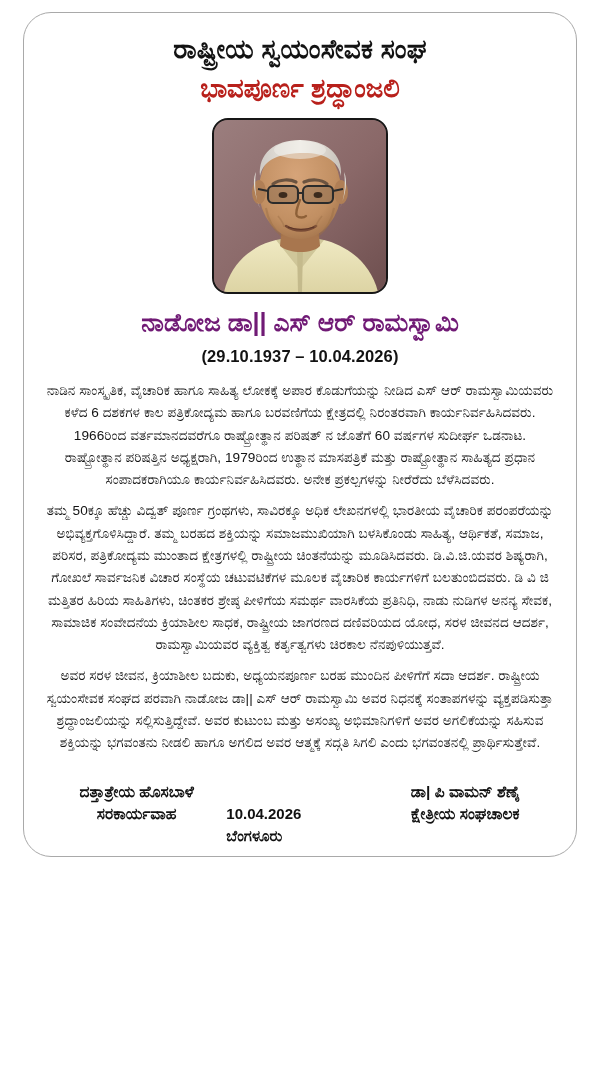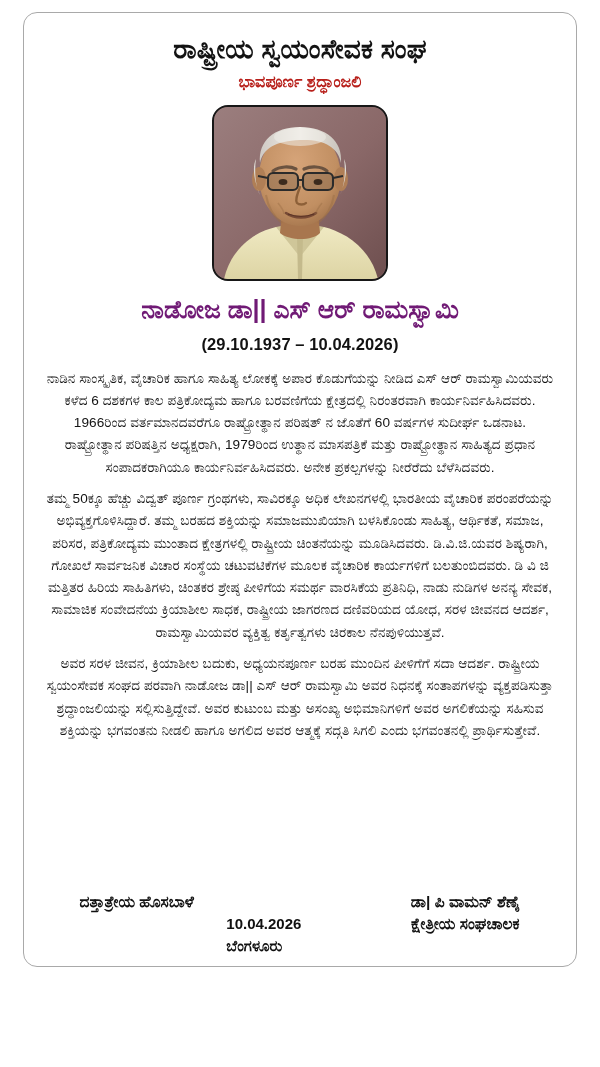--- a/index.html
+++ b/index.html
@@ -14,44 +14,44 @@
     overflow: hidden;
     font-family: "Liberation Sans", "DejaVu Sans", sans-serif;
     color: #141414;
   }
 
   .card {
     position: absolute;
     left: 23px;
     top: 12px;
     width: 554px;
-    height: 955px;
+    height: 845px;
     box-sizing: border-box;
     border: 1.6px solid #a9a9a9;
-    border-radius: 14px;
+    border-radius: 28px;
     background: #ffffff;
     display: flex;
     flex-direction: column;
     align-items: center;
     padding: 14px 22px 10px 22px;
     overflow: hidden;
   }
 
   
   .org-title {
     font-size: 26.5px;
     font-weight: 700;
     color: #131313;
     letter-spacing: .2px;
     line-height: 1.22;
     text-align: center;
     margin: 6px 0 0 0;
   }
   .tribute-title {
-    font-size: 16px;
+    font-size: 26px;
     font-weight: 700;
     color: #b8201b;
     line-height: 1.25;
     text-align: center;
     margin: 7px 0 0 0;
   }
 
   
   .portrait-wrap {
     margin-top: 13px;
@@ -216,20 +216,21 @@
 
   <div class="body-copy">
     <p class="para">ನಾಡಿನ ಸಾಂಸ್ಕೃತಿಕ, ವೈಚಾರಿಕ ಹಾಗೂ ಸಾಹಿತ್ಯ ಲೋಕಕ್ಕೆ ಅಪಾರ ಕೊಡುಗೆಯನ್ನು ನೀಡಿದ ಎಸ್ ಆರ್ ರಾಮಸ್ವಾಮಿಯವರು ಕಳೆದ 6 ದಶಕಗಳ ಕಾಲ ಪತ್ರಿಕೋದ್ಯಮ ಹಾಗೂ ಬರವಣಿಗೆಯ ಕ್ಷೇತ್ರದಲ್ಲಿ ನಿರಂತರವಾಗಿ ಕಾರ್ಯನಿರ್ವಹಿಸಿದವರು. 1966ರಿಂದ ವರ್ತಮಾನದವರೆಗೂ ರಾಷ್ಟ್ರೋತ್ಥಾನ ಪರಿಷತ್‌ ನ ಜೊತೆಗೆ 60 ವರ್ಷಗಳ ಸುದೀರ್ಘ ಒಡನಾಟ. ರಾಷ್ಟ್ರೋತ್ಥಾನ ಪರಿಷತ್ತಿನ ಅಧ್ಯಕ್ಷರಾಗಿ, 1979ರಿಂದ ಉತ್ಥಾನ ಮಾಸಪತ್ರಿಕೆ ಮತ್ತು ರಾಷ್ಟ್ರೋತ್ಥಾನ ಸಾಹಿತ್ಯದ ಪ್ರಧಾನ ಸಂಪಾದಕರಾಗಿಯೂ ಕಾರ್ಯನಿರ್ವಹಿಸಿದವರು. ಅನೇಕ ಪ್ರಕಲ್ಪಗಳನ್ನು ನೀರೆರೆದು ಬೆಳೆಸಿದವರು.</p>
     <p class="para">ತಮ್ಮ 50ಕ್ಕೂ ಹೆಚ್ಚು ವಿದ್ವತ್ ಪೂರ್ಣ ಗ್ರಂಥಗಳು, ಸಾವಿರಕ್ಕೂ ಅಧಿಕ ಲೇಖನಗಳಲ್ಲಿ ಭಾರತೀಯ ವೈಚಾರಿಕ ಪರಂಪರೆಯನ್ನು ಅಭಿವ್ಯಕ್ತಗೊಳಿಸಿದ್ದಾರೆ. ತಮ್ಮ ಬರಹದ ಶಕ್ತಿಯನ್ನು ಸಮಾಜಮುಖಿಯಾಗಿ ಬಳಸಿಕೊಂಡು ಸಾಹಿತ್ಯ, ಆರ್ಥಿಕತೆ, ಸಮಾಜ, ಪರಿಸರ, ಪತ್ರಿಕೋದ್ಯಮ ಮುಂತಾದ ಕ್ಷೇತ್ರಗಳಲ್ಲಿ ರಾಷ್ಟ್ರೀಯ ಚಿಂತನೆಯನ್ನು ಮೂಡಿಸಿದವರು. ಡಿ.ವಿ.ಜಿ.ಯವರ ಶಿಷ್ಯರಾಗಿ, ಗೋಖಲೆ ಸಾರ್ವಜನಿಕ ವಿಚಾರ ಸಂಸ್ಥೆಯ ಚಟುವಟಿಕೆಗಳ ಮೂಲಕ ವೈಚಾರಿಕ ಕಾರ್ಯಗಳಿಗೆ ಬಲತುಂಬಿದವರು. ಡಿ ವಿ ಜಿ ಮತ್ತಿತರ ಹಿರಿಯ ಸಾಹಿತಿಗಳು, ಚಿಂತಕರ ಶ್ರೇಷ್ಠ ಪೀಳಿಗೆಯ ಸಮರ್ಥ ವಾರಸಿಕೆಯ ಪ್ರತಿನಿಧಿ, ನಾಡು ನುಡಿಗಳ ಅನನ್ಯ ಸೇವಕ, ಸಾಮಾಜಿಕ ಸಂವೇದನೆಯ ಕ್ರಿಯಾಶೀಲ ಸಾಧಕ, ರಾಷ್ಟ್ರೀಯ ಜಾಗರಣದ ದಣಿವರಿಯದ ಯೋಧ, ಸರಳ ಜೀವನದ ಆದರ್ಶ, ರಾಮಸ್ವಾಮಿಯವರ ವ್ಯಕ್ತಿತ್ವ ಕರ್ತೃತ್ವಗಳು ಚಿರಕಾಲ ನೆನಪುಳಿಯುತ್ತವೆ.</p>
     <p class="para">ಅವರ ಸರಳ ಜೀವನ, ಕ್ರಿಯಾಶೀಲ ಬದುಕು, ಅಧ್ಯಯನಪೂರ್ಣ ಬರಹ ಮುಂದಿನ ಪೀಳಿಗೆಗೆ ಸದಾ ಆದರ್ಶ. ರಾಷ್ಟ್ರೀಯ ಸ್ವಯಂಸೇವಕ ಸಂಘದ ಪರವಾಗಿ ನಾಡೋಜ ಡಾ|| ಎಸ್ ಆರ್ ರಾಮಸ್ವಾಮಿ ಅವರ ನಿಧನಕ್ಕೆ ಸಂತಾಪಗಳನ್ನು ವ್ಯಕ್ತಪಡಿಸುತ್ತಾ ಶ್ರದ್ಧಾಂಜಲಿಯನ್ನು ಸಲ್ಲಿಸುತ್ತಿದ್ದೇವೆ. ಅವರ ಕುಟುಂಬ ಮತ್ತು ಅಸಂಖ್ಯ ಅಭಿಮಾನಿಗಳಿಗೆ ಅವರ ಅಗಲಿಕೆಯನ್ನು ಸಹಿಸುವ ಶಕ್ತಿಯನ್ನು ಭಗವಂತನು ನೀಡಲಿ ಹಾಗೂ ಅಗಲಿದ ಅವರ ಆತ್ಮಕ್ಕೆ ಸದ್ಗತಿ ಸಿಗಲಿ ಎಂದು ಭಗವಂತನಲ್ಲಿ ಪ್ರಾರ್ಥಿಸುತ್ತೇವೆ.</p>
   </div>
 
   <div class="sign-row">
     <div class="sign-block">
       <div>ದತ್ತಾತ್ರೇಯ ಹೊಸಬಾಳೆ</div>
+      <div class="role">ಸರಕಾರ್ಯವಾಹ</div>
     </div>
     <div class="sign-center">
       <div>10.04.2026</div>
       <div>ಬೆಂಗಳೂರು</div>
     </div>
     <div class="sign-block">
       <div>ಡಾ| ಪಿ ವಾಮನ್ ಶೆಣೈ</div>
       <div class="role">ಕ್ಷೇತ್ರೀಯ ಸಂಘಚಾಲಕ</div>
     </div>
   </div>

